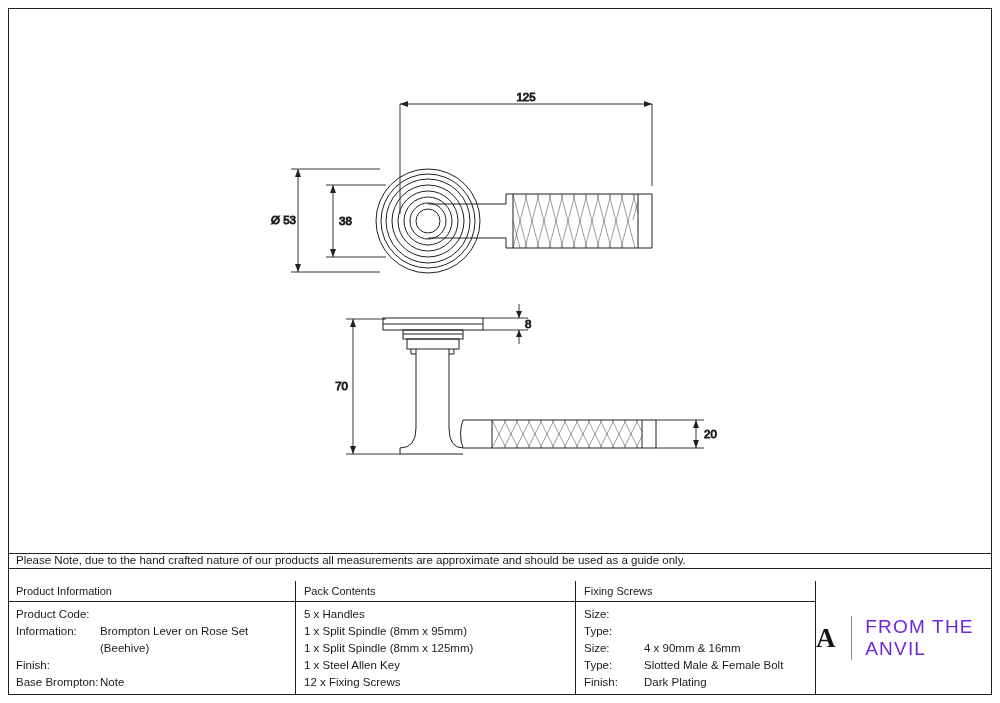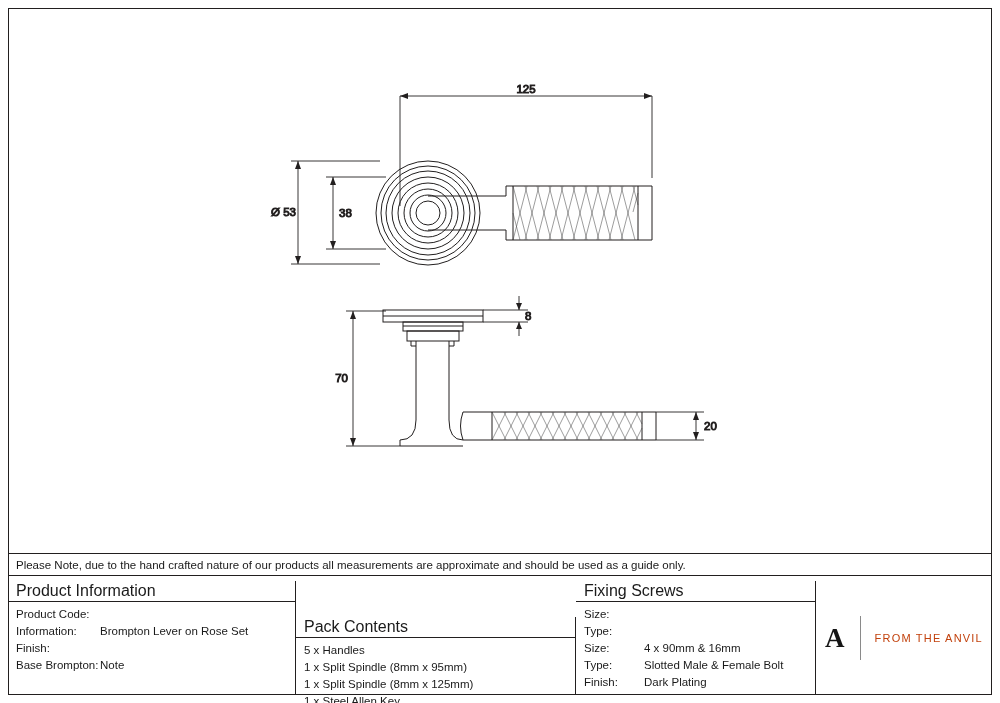--- a/index.html
+++ b/index.html
@@ -25,36 +25,35 @@
     top: 8px;
     width: 984px;
     height: 687px;
     border: 1px solid #221f1f;
     box-sizing: border-box;
   }
   
   #drawing {
     position: absolute;
     left: 8px;
-    top: 0;
+    top: 8px;
     width: 932px;
     height: 545px;
   }
   
   .note-strip {
     position: absolute;
     left: 8px;
     top: 553px;
     width: 984px;
-    height: 23px;
+    height: 16px;
     border-top: 1px solid #221f1f;
     border-bottom: 1px solid #221f1f;
     box-sizing: border-box;
     display: flex;
-    align-items: center;
     padding-left: 8px;
   }
   .note-strip span {
     font-size: 11.5px;
     color: #1a1a1a;
   }
   
   .table-wrap {
     position: absolute;
     left: 8px;
@@ -70,21 +69,21 @@
     position: relative;
   }
   .col.last { border-right: none; }
   .col-head {
     height: 21px;
     border-bottom: 1px solid #221f1f;
     box-sizing: border-box;
     display: flex;
     align-items: center;
     padding-left: 8px;
-    font-size: 16px;
+    font-size: 11px;
   }
   .col-body {
     padding: 4px 0 0 8px;
   }
   .kv-row {
     display: flex;
     font-size: 11.5px;
     line-height: 17px;
   }
   .kv-key { width: 84px; flex: 0 0 84px; }
@@ -111,23 +110,23 @@
     position: relative;
     padding-right: 2px;
     font-family: "Liberation Serif", serif;
   }
   .logo-divider {
     width: 1px;
     height: 44px;
     background: #8a8a8a;
   }
   .logo-text {
-    font-size: 11px;
+    font-size: 19px;
     letter-spacing: 1.2px;
-    color: #c2410c;
+    color: #6d28d9;
   }
   svg text {
     font-family: "Liberation Sans", sans-serif;
     fill: #1a1a1a;
   }
 </style>
 </head>
 <body>
 
 <div id="sheet">
@@ -317,30 +316,34 @@
       <div class="col-head">Product Information</div>
       <div class="col-body">
         <div class="kv-row">
           <div class="kv-key">Product Code:</div>
         </div>
         <div class="kv-row">
           <div class="kv-key">Information:</div>
           <div class="kv-val">Brompton Lever on Rose Set</div>
         </div>
         <div class="kv-row">
+          <div class="kv-key"></div>
+          <div class="kv-val">(Beehive)</div>
+        </div>
+        <div class="kv-row">
           <div class="kv-key">Finish:</div>
         </div>
         <div class="kv-row">
           <div class="kv-key">Base Brompton:</div>
           <div class="kv-val">Note</div>
         </div>
       </div>
     </div>
 
-    <div class="col" style="width:280px;flex:0 0 280px;margin-top:36px;">
+    <div class="col" style="width:280px;flex:0 0 280px;">
       <div class="col-head">Pack Contents</div>
       <div class="col-body">
         <div class="plain-row">5 x Handles</div>
         <div class="plain-row">1 x Split Spindle (8mm x 95mm)</div>
         <div class="plain-row">1 x Split Spindle (8mm x 125mm)</div>
         <div class="plain-row">1 x Steel Allen Key</div>
         <div class="plain-row">12 x Fixing Screws</div>
       </div>
     </div>
 

